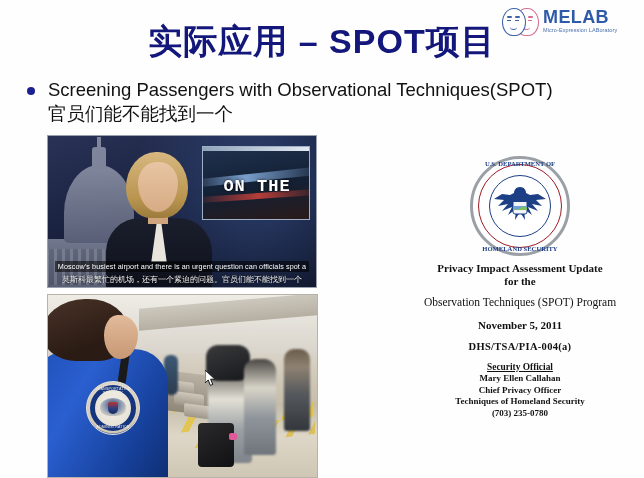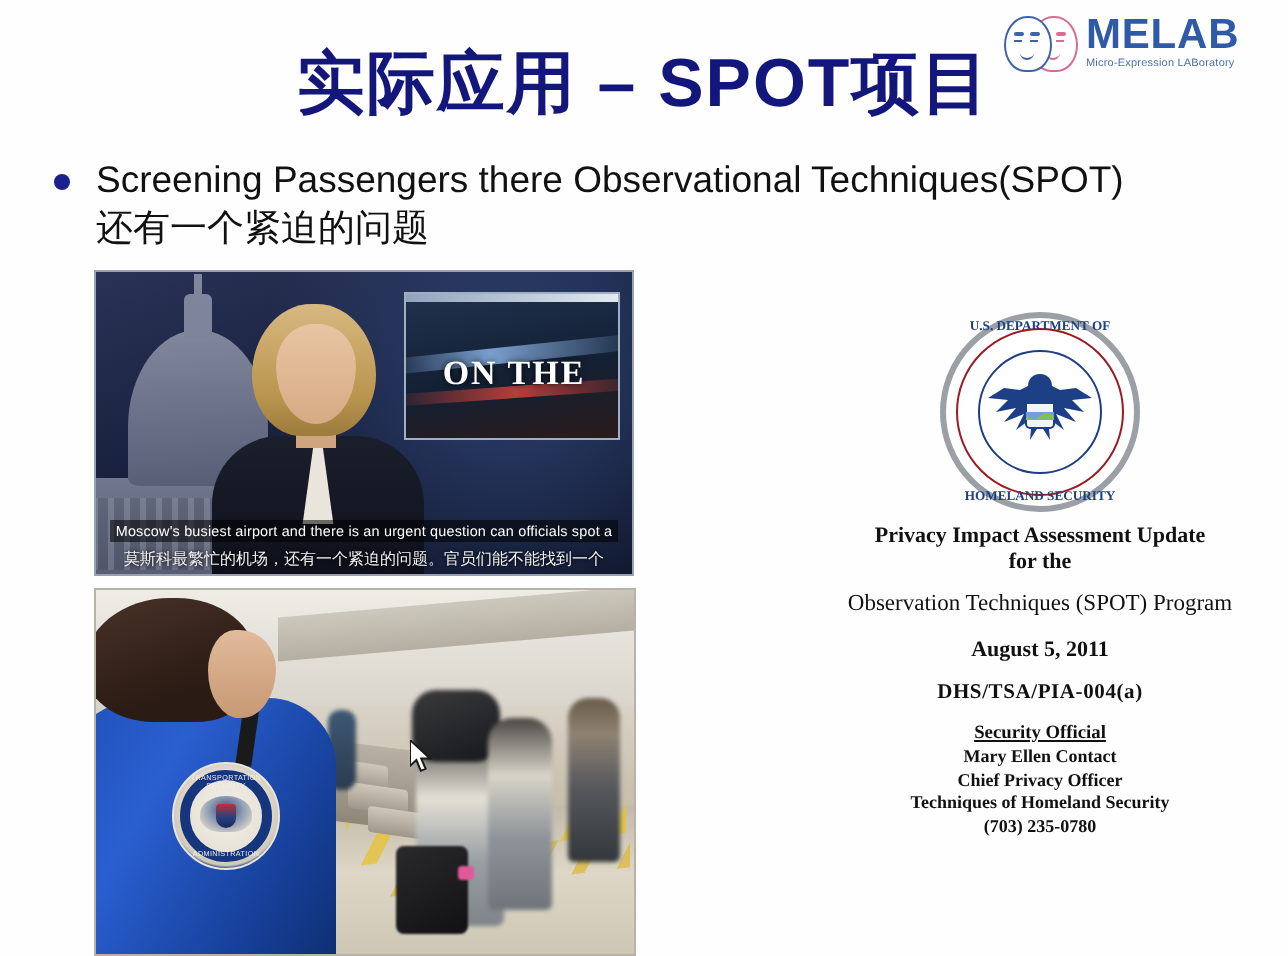--- a/index.html
+++ b/index.html
@@ -57,21 +57,21 @@
     position: absolute;
     width: 7px; height: 3px;
     border-bottom: 1.6px solid currentColor;
     border-radius: 0 0 7px 7px;
   }
   #logo .wordmark {
     margin-left: 3px;
     line-height: 1;
   }
   #logo .melab {
-    font-size: 21px;
+    font-size: 18px;
     font-weight: bold;
     color: #2f5aa8;
     letter-spacing: 0.4px;
   }
   #logo .sub {
     font-size: 5.4px;
     color: #4a6fae;
     letter-spacing: 0.1px;
     margin-top: 2px;
     transform: scaleX(1.02);
@@ -254,21 +254,21 @@
   #news-video .insert .line1 {
     position: absolute;
     left: 2px; top: 30px;
     width: 104px;
     text-align: center;
     font-size: 17px;
     font-weight: bold;
     color: #ffffff;
     letter-spacing: 1px;
     text-shadow: 0 0 3px rgba(0,0,0,.9);
-    font-family: Liberation Serif, serif;
+    font-family: Liberation Mono, monospace;
   }
   #news-video .insert .line2 {
     position: absolute;
     left: 2px; top: 46px;
     width: 104px;
     text-align: center;
     font-size: 18px;
     font-weight: bold;
     color: #f0a93c;
     letter-spacing: 0.5px;
@@ -576,22 +576,22 @@
     <div class="sub">Micro-Expression LABoratory</div>
   </div>
 </div>
 
 <div id="slide-title">实际应用 – SPOT项目</div>
 
 <div id="bullet-block">
   <div class="row">
     <div class="dot"></div>
     <div class="lines">
-      <div class="l1">Screening Passengers there Observational Techniques(SPOT)</div>
-      <div class="l2">还有一个紧迫的问题</div>
+      <div class="l1">Screening Passengers with Observational Techniques(SPOT)</div>
+      <div class="l2">官员们能不能找到一个</div>
     </div>
   </div>
 </div>
 
 <div id="news-video">
   <div class="studio-bg"></div>
   <div class="capitol">
     <div class="base"></div>
     <div class="columns"></div>
     <div class="dome"></div>
@@ -679,25 +679,25 @@
 
   <div class="t1">
     <div>Privacy Impact Assessment Update</div>
     <div>for the</div>
   </div>
 
   <div class="t2">
     <div>Observation Techniques (SPOT) Program</div>
   </div>
 
-  <div class="t3">August 5, 2011</div>
+  <div class="t3">November 5, 2011</div>
 
   <div class="t4">DHS/TSA/PIA-004(a)</div>
 
 
   <div class="block">
     <div class="hdr">Security Official</div>
-    <div>Mary Ellen Contact</div>
+    <div>Mary Ellen Callahan</div>
     <div>Chief Privacy Officer</div>
     <div>Techniques of Homeland Security</div>
     <div>(703) 235-0780</div>
   </div>
 </div>
 
 </body></html>

